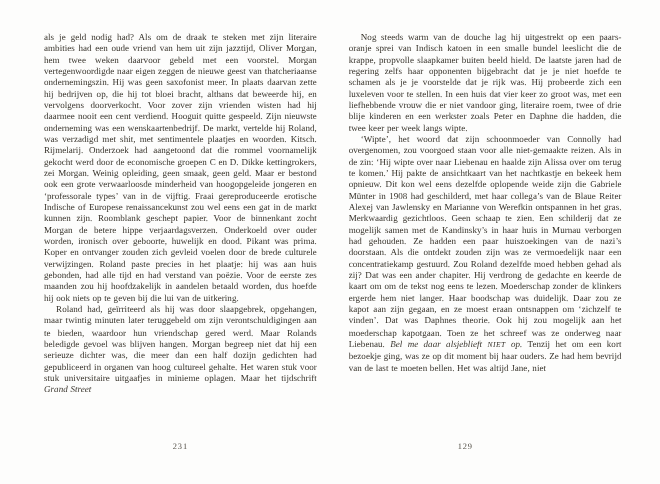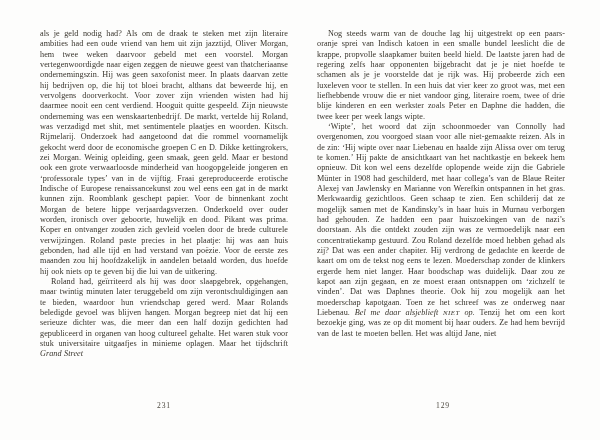--- a/index.html
+++ b/index.html
@@ -42,21 +42,21 @@
     position: absolute;
     top: 401px;
     width: 248px;
     text-align: center;
     font-size: 7.6px;
     line-height: 10px;
     color: #4c483f;
     letter-spacing: 0.8px;
   }
   .pagenum.left  { left: 40px; }
-  .pagenum.right { left: 319px; }
+  .pagenum.right { left: 299px; }
 </style>
 </head>
 <body>
 
 <div class="spread">
 
   <div class="textcol left">
     <p><span>als je geld nodig had? Als om de draak te steken met zijn literaire ambities had een oude vriend van hem uit zijn jazztijd, Oliver Morgan, hem twee weken daarvoor gebeld met een voorstel. Morgan vertegenwoordigde naar eigen zeggen de nieuwe geest van thatcheriaanse ondernemingszin. Hij was geen saxofonist meer. In plaats daarvan zette hij bedrijven op, die hij tot bloei bracht, althans dat beweerde hij, en vervolgens doorverkocht. Voor zover zijn vrienden wisten had hij daarmee nooit een cent verdiend. Hooguit quitte gespeeld. Zijn nieuwste onderneming was een wenskaartenbedrijf. De markt, vertelde hij Roland, was verzadigd met shit, met sentimentele plaatjes en woorden. Kitsch. Rijmelarij. Onderzoek had aangetoond dat die rommel voornamelijk gekocht werd door de economische groepen C en D. Dikke kettingrokers, zei Morgan. Weinig opleiding, geen smaak, geen geld. Maar er bestond ook een grote verwaarloosde minderheid van hoogopgeleide jongeren en ‘professorale types’ van in de vijftig. Fraai gereproduceerde erotische Indische of Europese renaissancekunst zou wel eens een gat in de markt kunnen zijn. Roomblank geschept papier. Voor de binnenkant zocht Morgan de betere hippe verjaardagsverzen. Onderkoeld over ouder worden, ironisch over geboorte, huwelijk en dood. Pikant was prima. Koper en ontvanger zouden zich gevleid voelen door de brede culturele verwijzingen. Roland paste precies in het plaatje: hij was aan huis gebonden, had alle tijd en had verstand van poëzie. Voor de eerste zes maanden zou hij hoofdzakelijk in aandelen betaald worden, dus hoefde hij ook niets op te geven bij die lui van de uitkering.</span></p>
     <p class="indent"><span>Roland had, geïrriteerd als hij was door slaapgebrek, opgehangen, maar twintig minuten later teruggebeld om zijn verontschuldigingen aan te bieden, waardoor hun vriendschap gered werd. Maar Rolands beledigde gevoel was blijven hangen. Morgan begreep niet dat hij een serieuze dichter was, die meer dan een half dozijn gedichten had gepubliceerd in organen van hoog cultureel gehalte. Het waren stuk voor stuk universitaire uitgaafjes in minieme oplagen. Maar het tijdschrift </span><span class="italic">Grand Street</span></p>
   </div>

